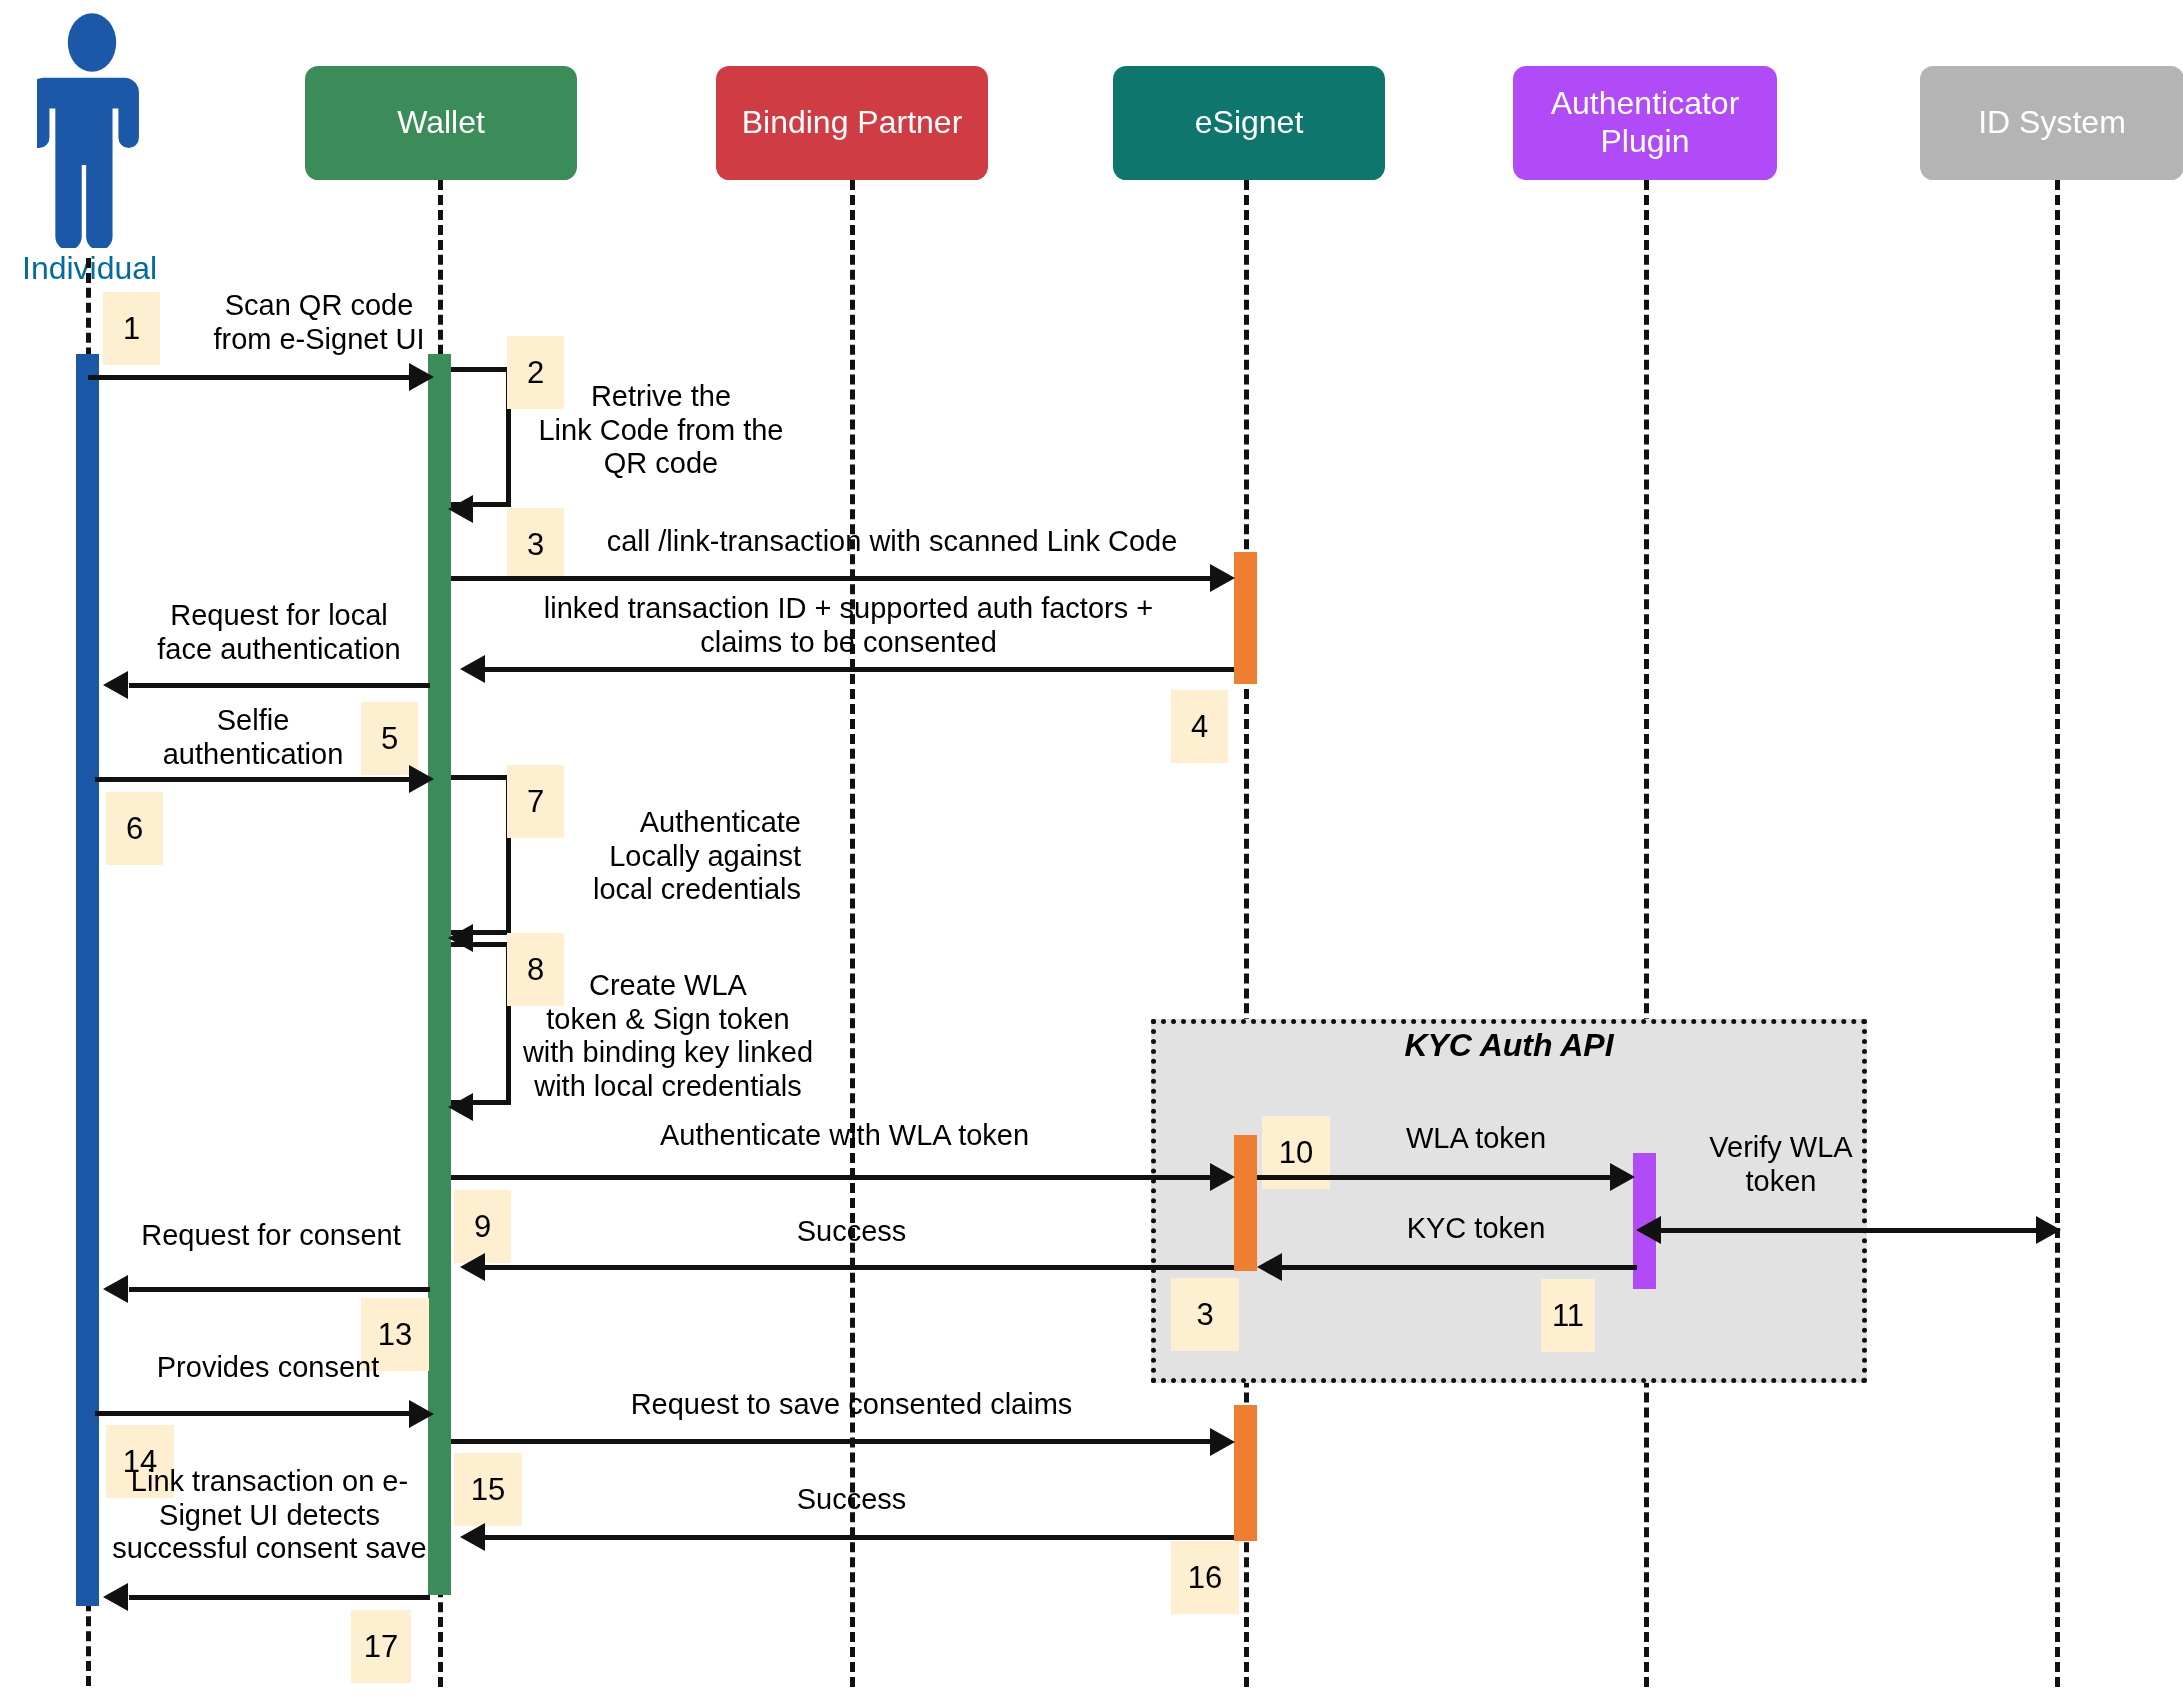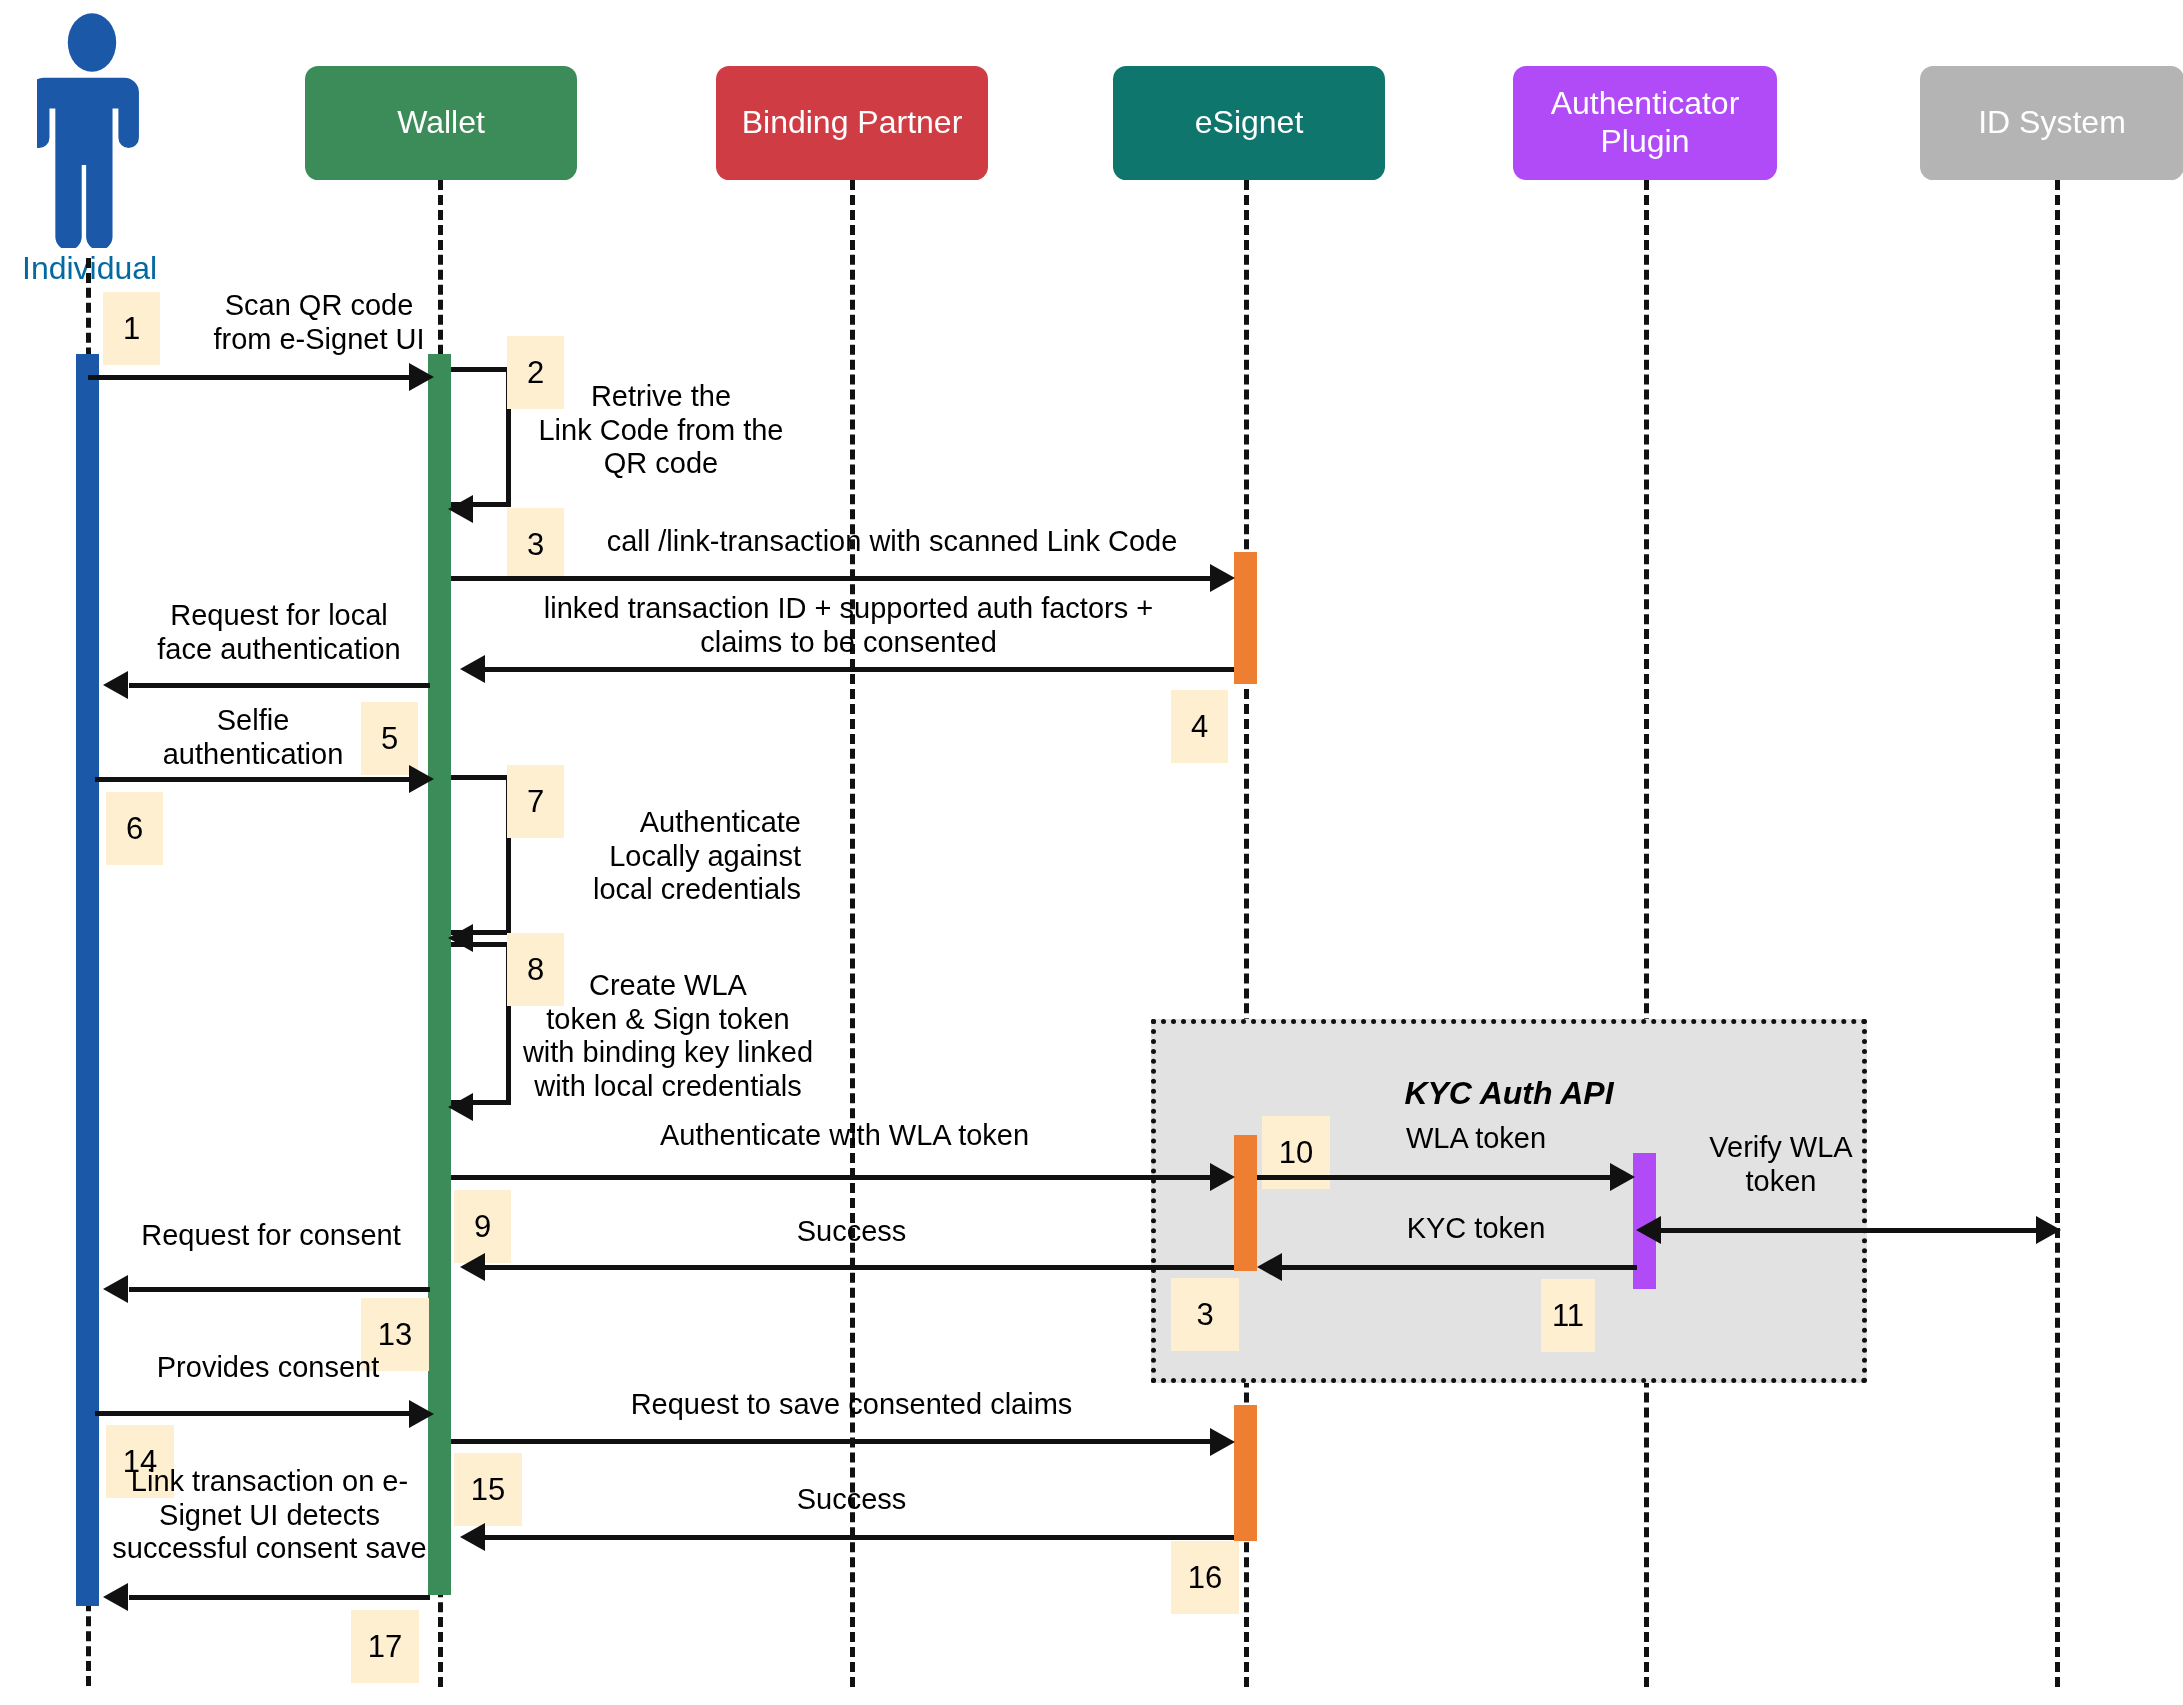--- a/index.html
+++ b/index.html
@@ -72,21 +72,20 @@
     box-sizing:border-box;
   }
   .fragment-title{
     position:absolute;
     font-size:32px;
     font-style:italic;
     font-weight:bold;
     color:#000000;
     text-align:center;
     white-space:nowrap;
-    margin-top:48px;
   }
 
   
   .stick{position:absolute;}
 </style>
 </head>
 <body>
 
 <div id="stage">
 
@@ -232,16 +231,16 @@
   <div class="msg-text" style="left:734px;top:1483px;width:235px;">Success</div>
   <div class="msg-line" style="left:485px;top:1535px;width:749px;"></div>
   <div class="arrowhead arrow-left" style="left:460px;top:1523px;"></div>
   <div class="badge" style="left:1171px;top:1541px;width:68px;height:73px;">16</div>
 
   <div class="msg-text" style="left:110px;top:1465px;width:319px;">Link transaction on e-
 Signet UI detects
 successful consent save</div>
   <div class="msg-line" style="left:129px;top:1595px;width:301px;"></div>
   <div class="arrowhead arrow-left" style="left:103px;top:1583px;"></div>
-  <div class="badge" style="left:351px;top:1610px;width:68px;height:73px;">17</div>
+  <div class="badge" style="left:351px;top:1610px;width:60px;height:73px;">17</div>
 
 </div>
 
 
 </body></html>

